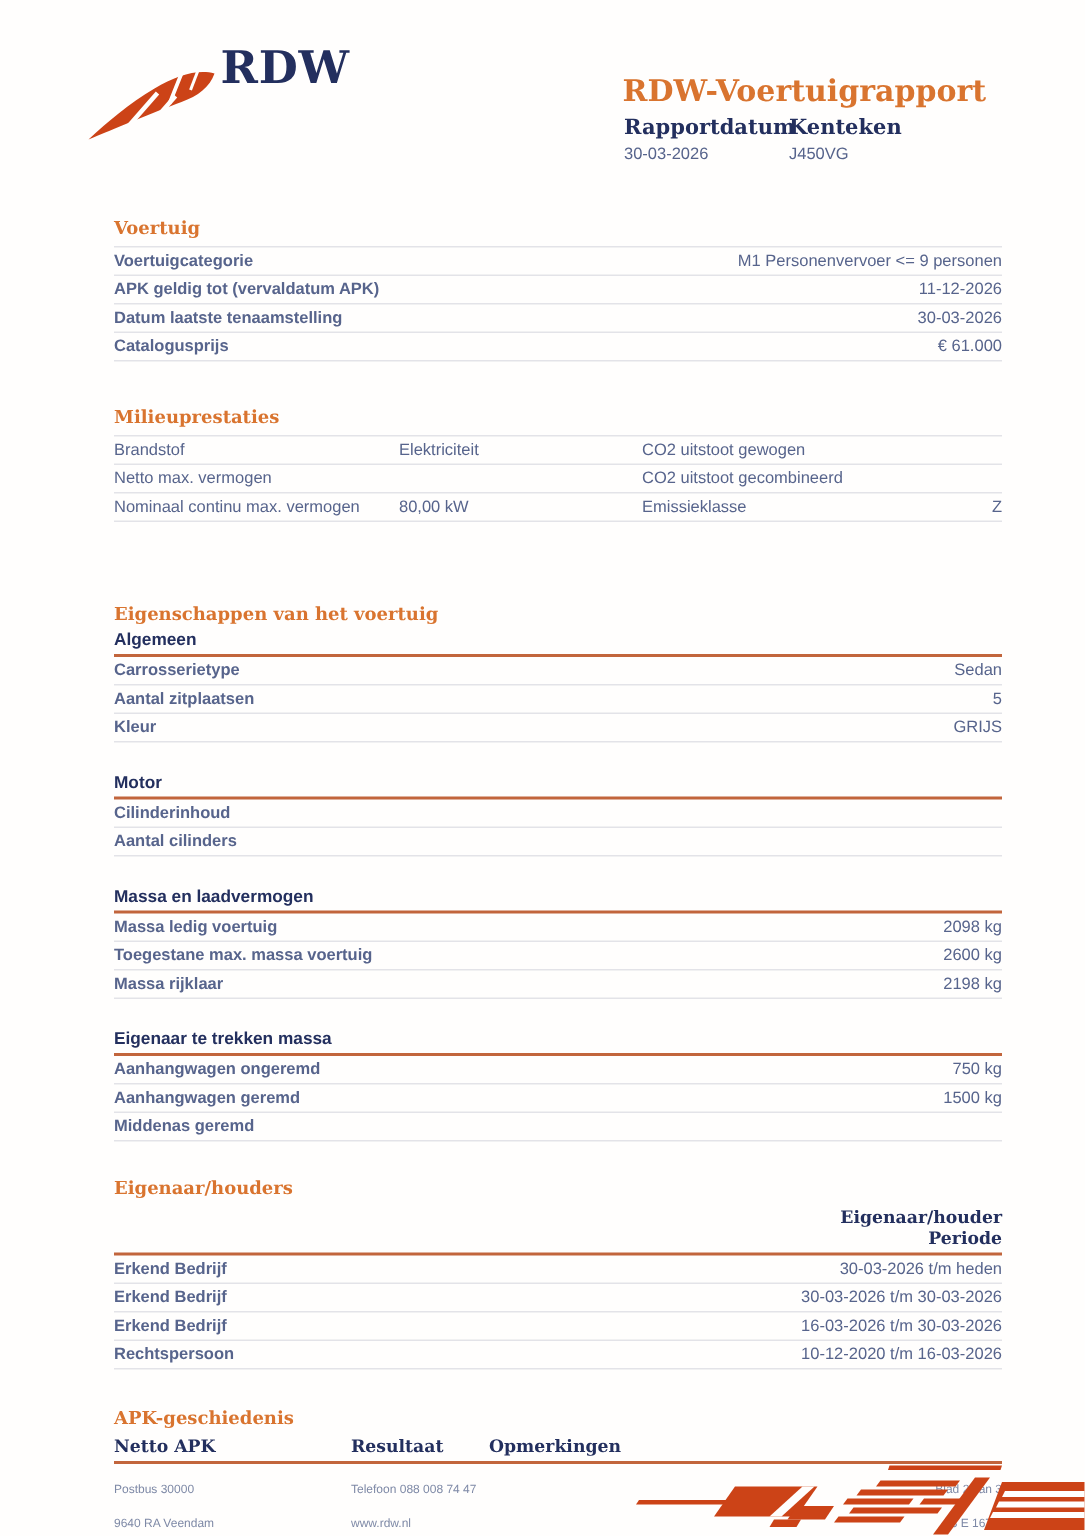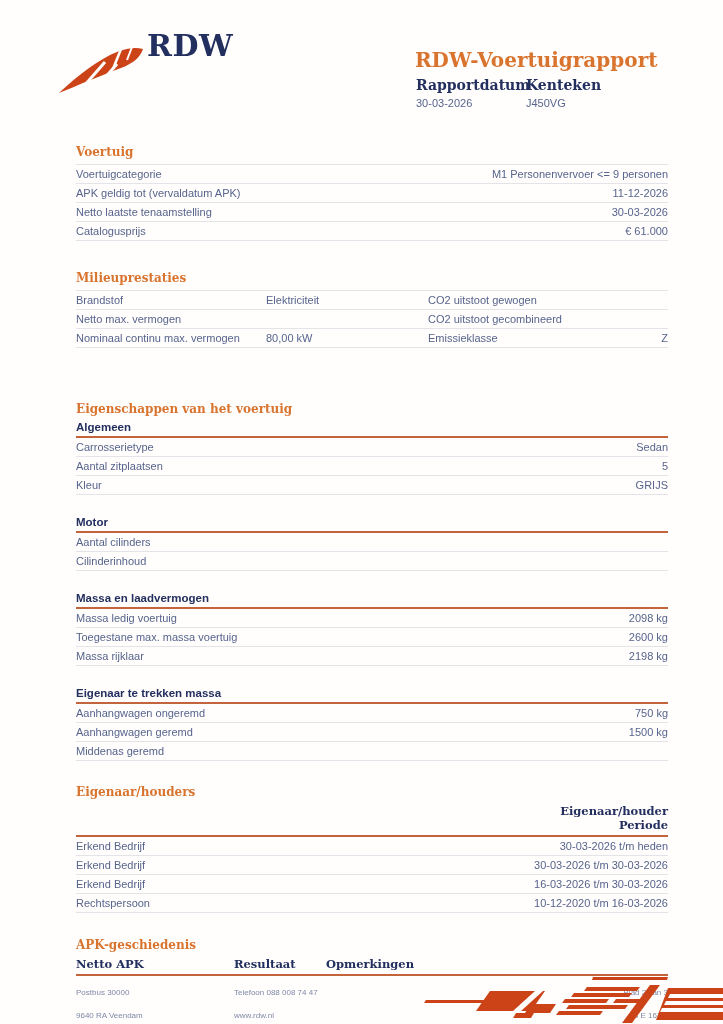--- a/index.html
+++ b/index.html
@@ -39,21 +39,21 @@
   .sub-title {
     font-size:11.5px; font-weight:bold; color:#232f5e;
     border-bottom:2px solid #c2653c; padding-bottom:3px; margin:0;
   }
   .rows { border-top:1px solid #e3e3e8; }
   .rows.no-top { border-top:none; }
   .row {
     display:flex; justify-content:space-between; align-items:center;
     height:18px; border-bottom:1px solid #e3e3e8; font-size:11px;
   }
-  .row .lbl { white-space:nowrap; }
+  .row .lbl { white-space:nowrap;font-weight:bold; }
   .row .val { white-space:nowrap; text-align:right; }
 
   .row4 {
     display:grid; grid-template-columns:190px 162px 190px 1fr; align-items:center;
     height:18px; border-bottom:1px solid #e3e3e8; font-size:11px;
   }
   .row4 .c4 { text-align:right; }
 
   .sec-voertuig { margin-top:2px; }
   .sec-milieu { margin-top:30px; }
@@ -118,21 +118,21 @@
       <div class="rows">
         <div class="row">
           <span class="lbl">Voertuigcategorie</span>
           <span class="val">M1 Personenvervoer &lt;= 9 personen</span>
         </div>
         <div class="row">
           <span class="lbl">APK geldig tot (vervaldatum APK)</span>
           <span class="val">11-12-2026</span>
         </div>
         <div class="row">
-          <span class="lbl">Netto laatste tenaamstelling</span>
+          <span class="lbl">Datum laatste tenaamstelling</span>
           <span class="val">30-03-2026</span>
         </div>
         <div class="row">
           <span class="lbl">Catalogusprijs</span>
           <span class="val">€ 61.000</span>
         </div>
       </div>
     </div>
 
     <div class="sec-milieu">
@@ -177,25 +177,25 @@
             <span class="lbl">Kleur</span>
             <span class="val">GRIJS</span>
           </div>
         </div>
       </div>
 
       <div class="subsec">
         <div class="sub-title">Motor</div>
         <div class="rows no-top">
           <div class="row">
+            <span class="lbl">Cilinderinhoud</span>
+            <span class="val"></span>
+          </div>
+          <div class="row">
             <span class="lbl">Aantal cilinders</span>
-            <span class="val"></span>
-          </div>
-          <div class="row">
-            <span class="lbl">Cilinderinhoud</span>
             <span class="val"></span>
           </div>
         </div>
       </div>
 
       <div class="subsec">
         <div class="sub-title">Massa en laadvermogen</div>
         <div class="rows no-top">
           <div class="row">
             <span class="lbl">Massa ledig voertuig</span>

